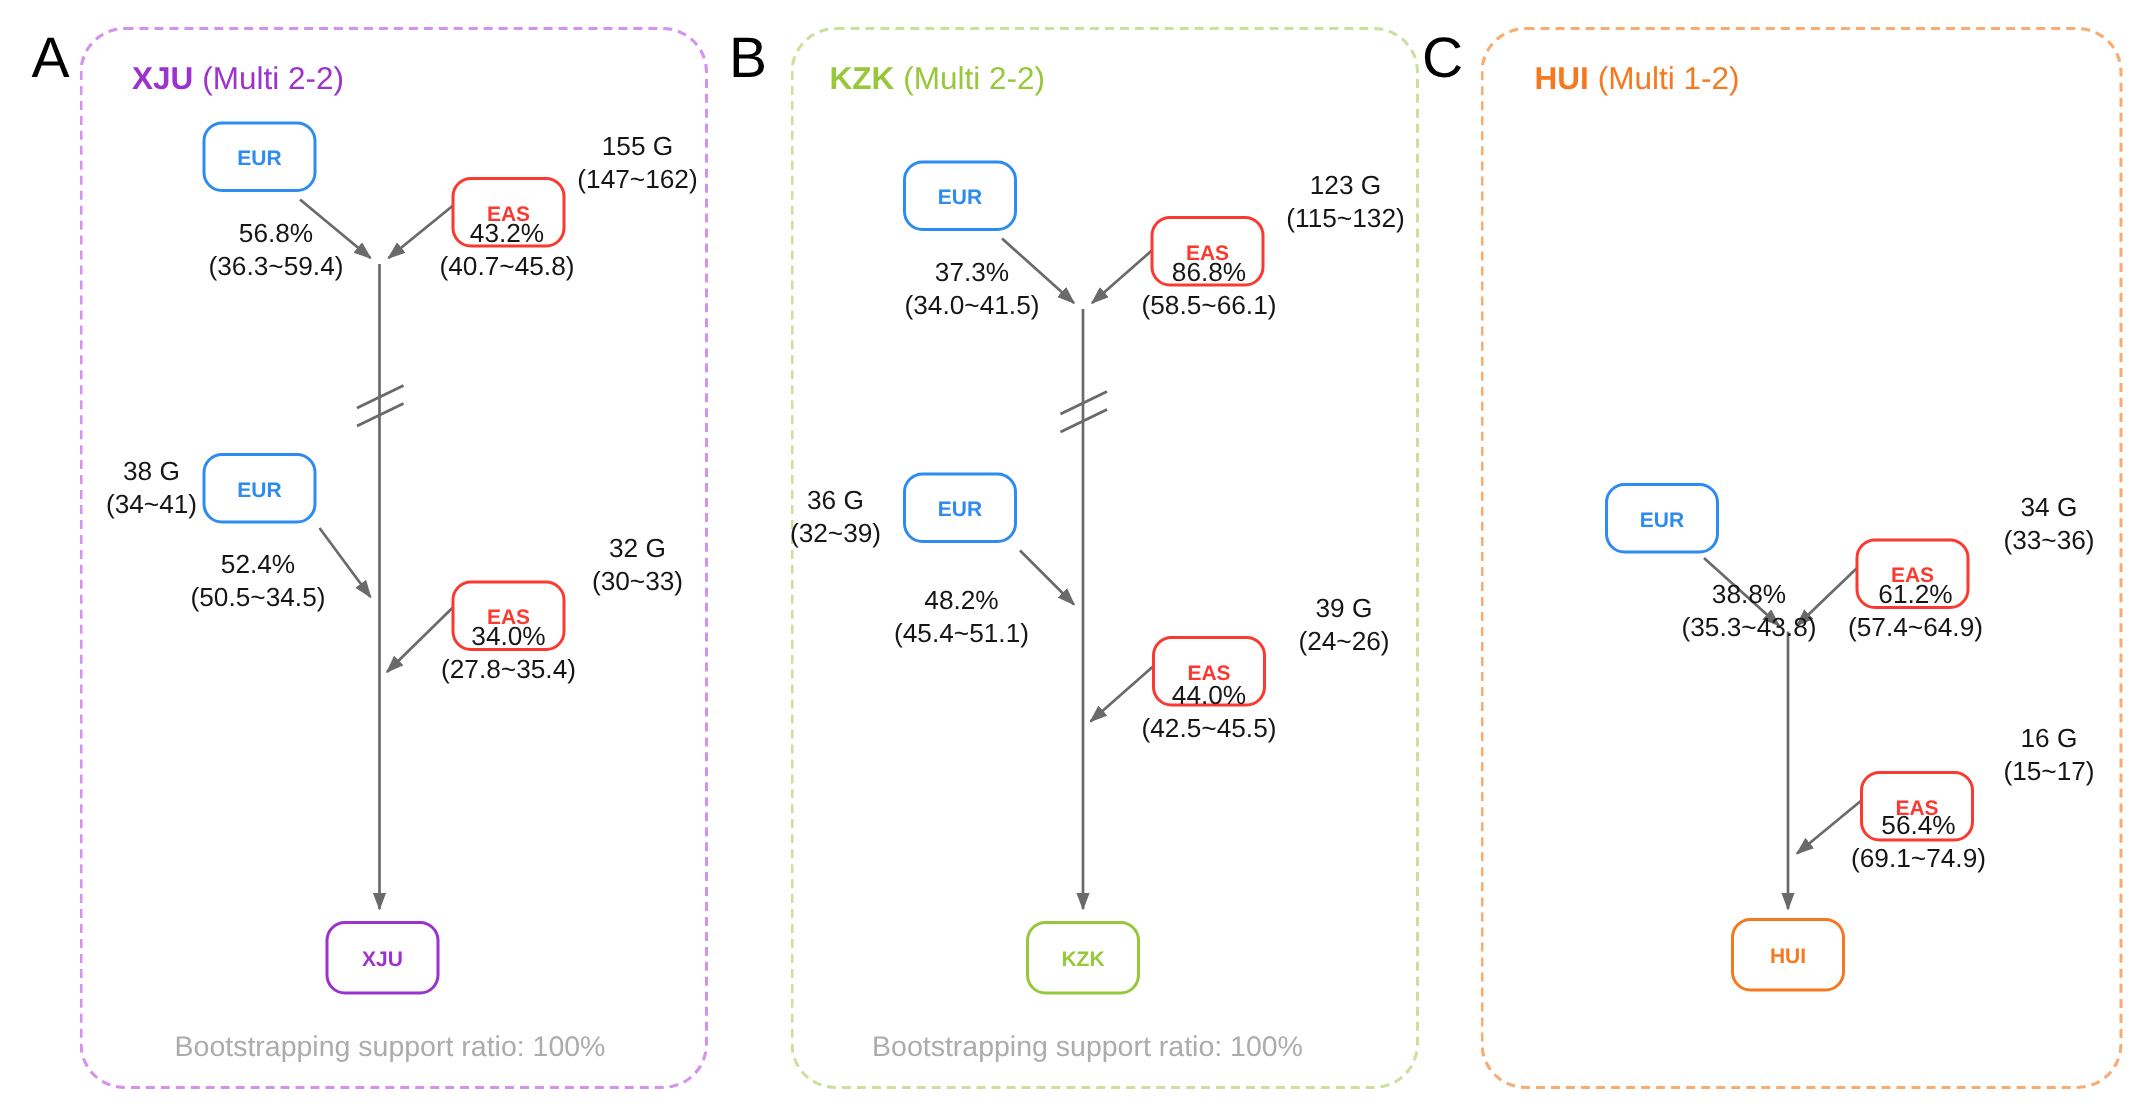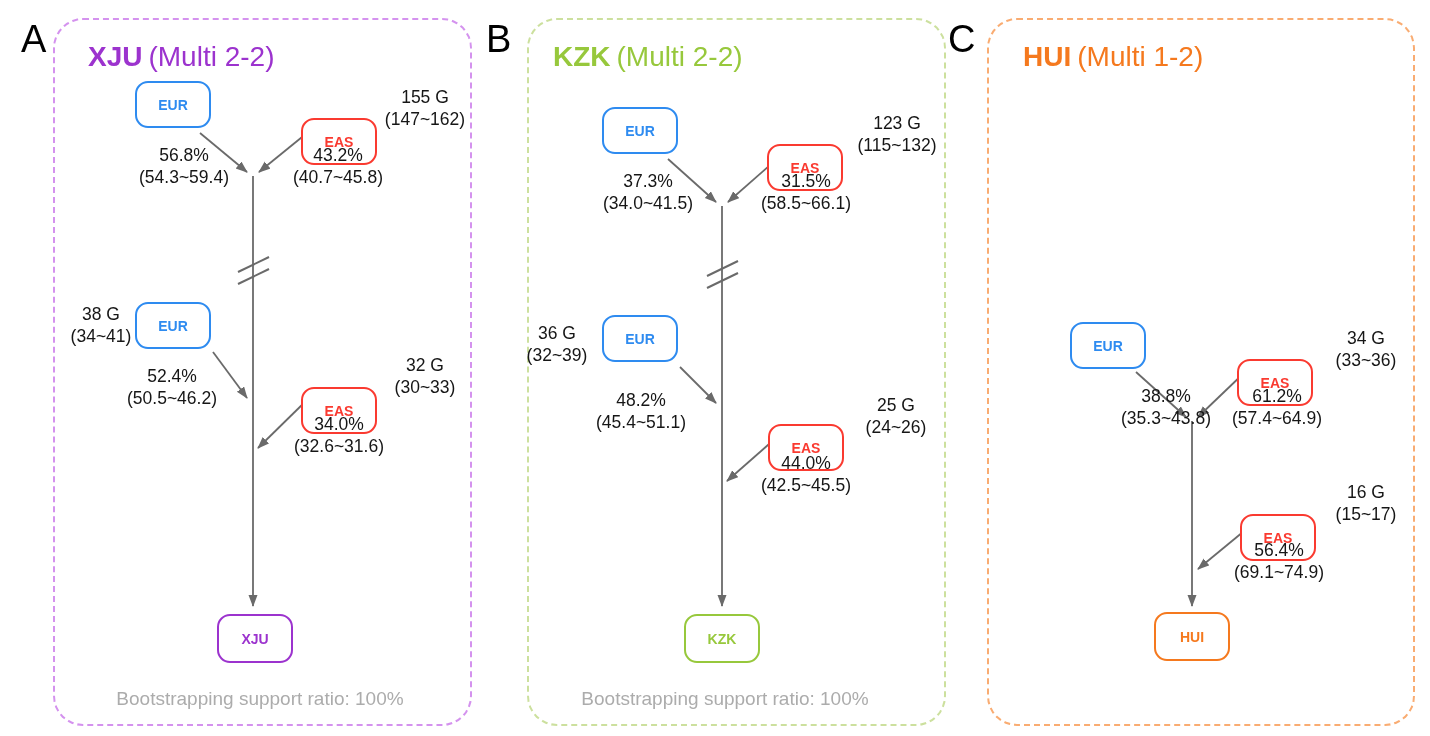--- a/index.html
+++ b/index.html
@@ -9,21 +9,21 @@
   }
   .panel-letter {
     position:absolute; font-size:38px; color:#000; font-weight:400; line-height:1;
   }
   .panel {
     position:absolute; border:2px dashed; border-radius:30px; background:transparent;
   }
   .panel-a { border-color:#d492ee; }
   .panel-b { border-color:#cce09e; }
   .panel-c { border-color:#f9ac72; }
-  .panel-title { position:absolute; font-size:28px; white-space:nowrap; }
+  .panel-title { position:absolute; font-size:21px; white-space:nowrap; }
   .panel-title .t-name { font-weight:bold; }
   .panel-title .t-sub { font-weight:400; margin-left:6px; }
   .c-xju { color:#9c33ce; }
   .c-kzk { color:#97c83c; }
   .c-hui { color:#f5791e; }
   .node {
     position:absolute; width:76px; height:47px; border:2.5px solid; border-radius:13px;
     display:flex; align-items:center; justify-content:center;
     font-size:14px; font-weight:bold; background:#fff; box-sizing:border-box;
   }
@@ -92,80 +92,80 @@
   </div>
 
   <div class="node eur" style="left:135px;top:81px">EUR</div>
   <div class="node eas" style="left:301px;top:81px">EAS</div>
   <div class="lbl" style="left:425px;top:86px">
     <div>155 G</div>
     <div>(147~162)</div>
   </div>
   <div class="lbl" style="left:184px;top:144px">
     <div>56.8%</div>
-    <div>(54.3~59.4)</div>
+    <div>(36.3~59.4)</div>
   </div>
   <div class="lbl" style="left:338px;top:144px">
     <div>43.2%</div>
     <div>(40.7~45.8)</div>
   </div>
 
   <div class="lbl" style="left:101px;top:303px">
     <div>38 G</div>
     <div>(34~41)</div>
   </div>
   <div class="node eur" style="left:135px;top:302px">EUR</div>
   <div class="lbl" style="left:172px;top:365px">
     <div>52.4%</div>
-    <div>(50.5~46.2)</div>
+    <div>(50.5~34.5)</div>
   </div>
   <div class="node eas" style="left:301px;top:350px">EAS</div>
   <div class="lbl" style="left:425px;top:354px">
     <div>32 G</div>
     <div>(30~33)</div>
   </div>
   <div class="lbl" style="left:339px;top:413px">
     <div>34.0%</div>
-    <div>(32.6~31.6)</div>
+    <div>(27.8~35.4)</div>
   </div>
 
   <div class="node result xju" style="left:217px;top:614px">XJU</div>
   <div class="footer" style="left:260px;top:688px">Bootstrapping support ratio: 100%</div>
 
   <div class="panel-title" style="left:553px;top:41px">
     <span class="t-name c-kzk">KZK</span><span class="t-sub c-kzk">(Multi 2-2)</span>
   </div>
 
   <div class="node eur" style="left:602px;top:107px">EUR</div>
   <div class="node eas" style="left:767px;top:107px">EAS</div>
   <div class="lbl" style="left:897px;top:112px">
     <div>123 G</div>
     <div>(115~132)</div>
   </div>
   <div class="lbl" style="left:648px;top:170px">
     <div>37.3%</div>
     <div>(34.0~41.5)</div>
   </div>
   <div class="lbl" style="left:806px;top:170px">
-    <div>31.5%</div>
+    <div>86.8%</div>
     <div>(58.5~66.1)</div>
   </div>
 
   <div class="lbl" style="left:557px;top:322px">
     <div>36 G</div>
     <div>(32~39)</div>
   </div>
   <div class="node eur" style="left:602px;top:315px">EUR</div>
   <div class="lbl" style="left:641px;top:389px">
     <div>48.2%</div>
     <div>(45.4~51.1)</div>
   </div>
   <div class="node eas" style="left:768px;top:387px">EAS</div>
   <div class="lbl" style="left:896px;top:394px">
-    <div>25 G</div>
+    <div>39 G</div>
     <div>(24~26)</div>
   </div>
   <div class="lbl" style="left:806px;top:452px">
     <div>44.0%</div>
     <div>(42.5~45.5)</div>
   </div>
 
   <div class="node result kzk" style="left:684px;top:614px">KZK</div>
   <div class="footer" style="left:725px;top:688px">Bootstrapping support ratio: 100%</div>
 

